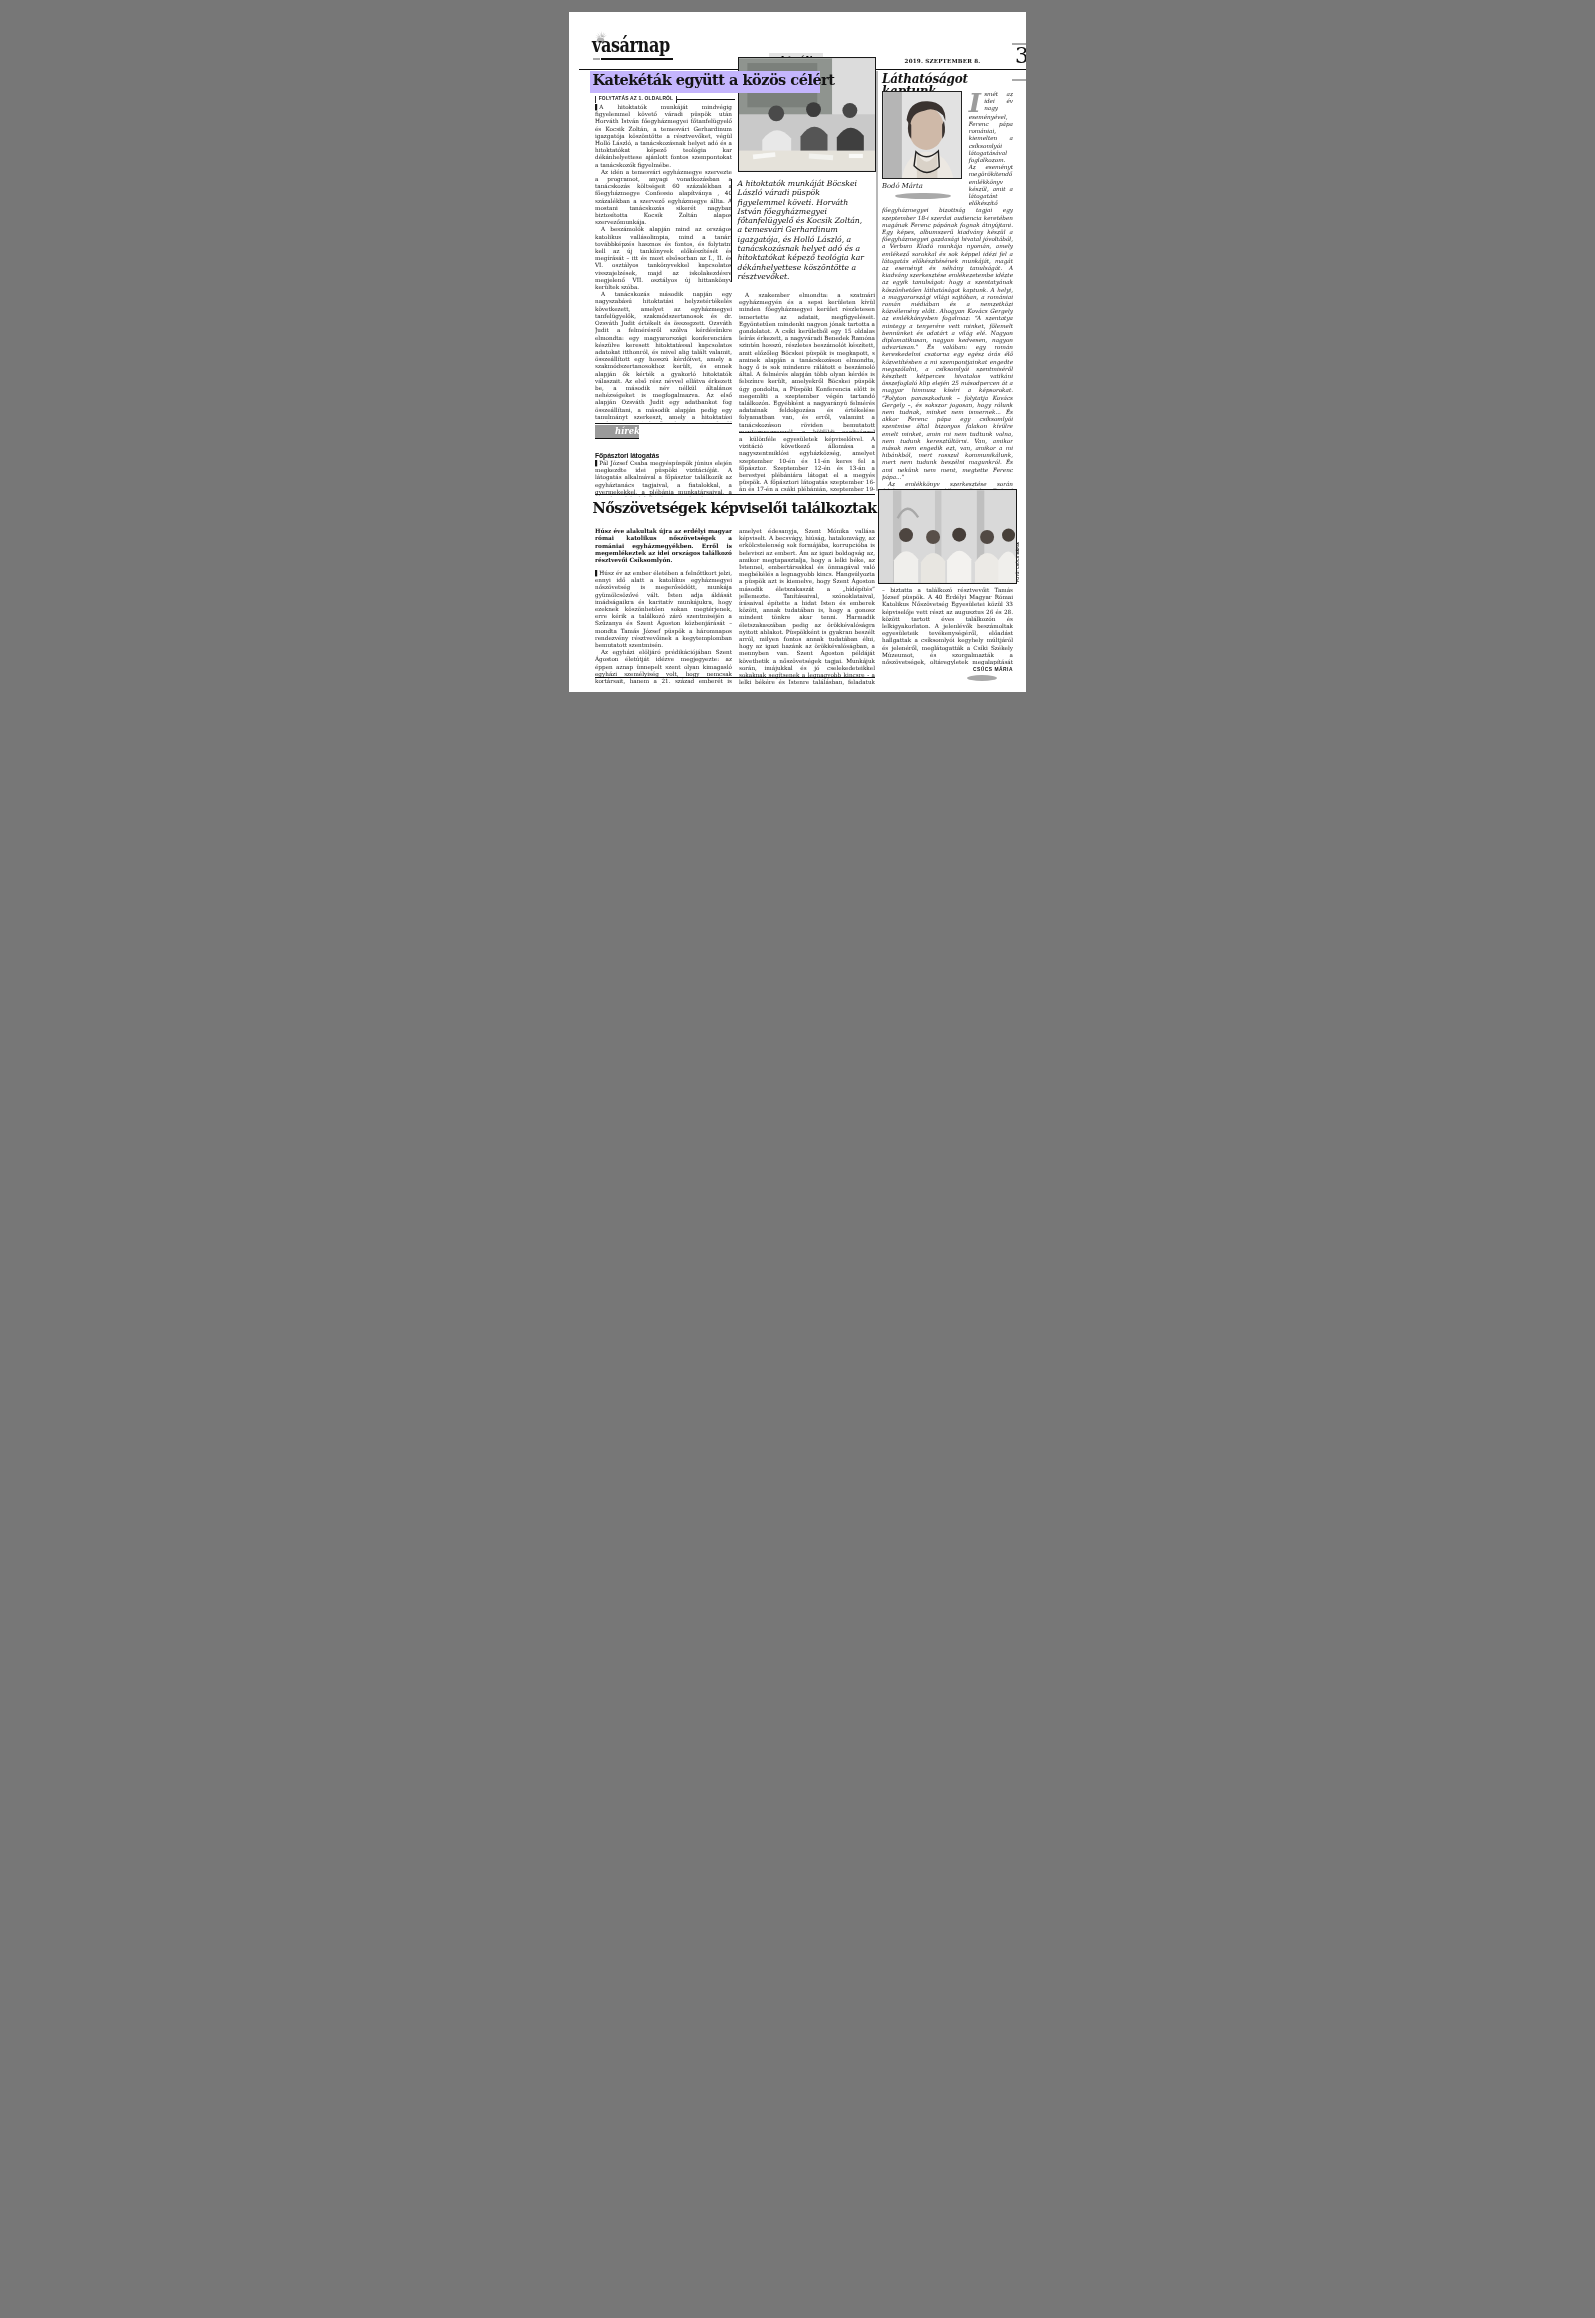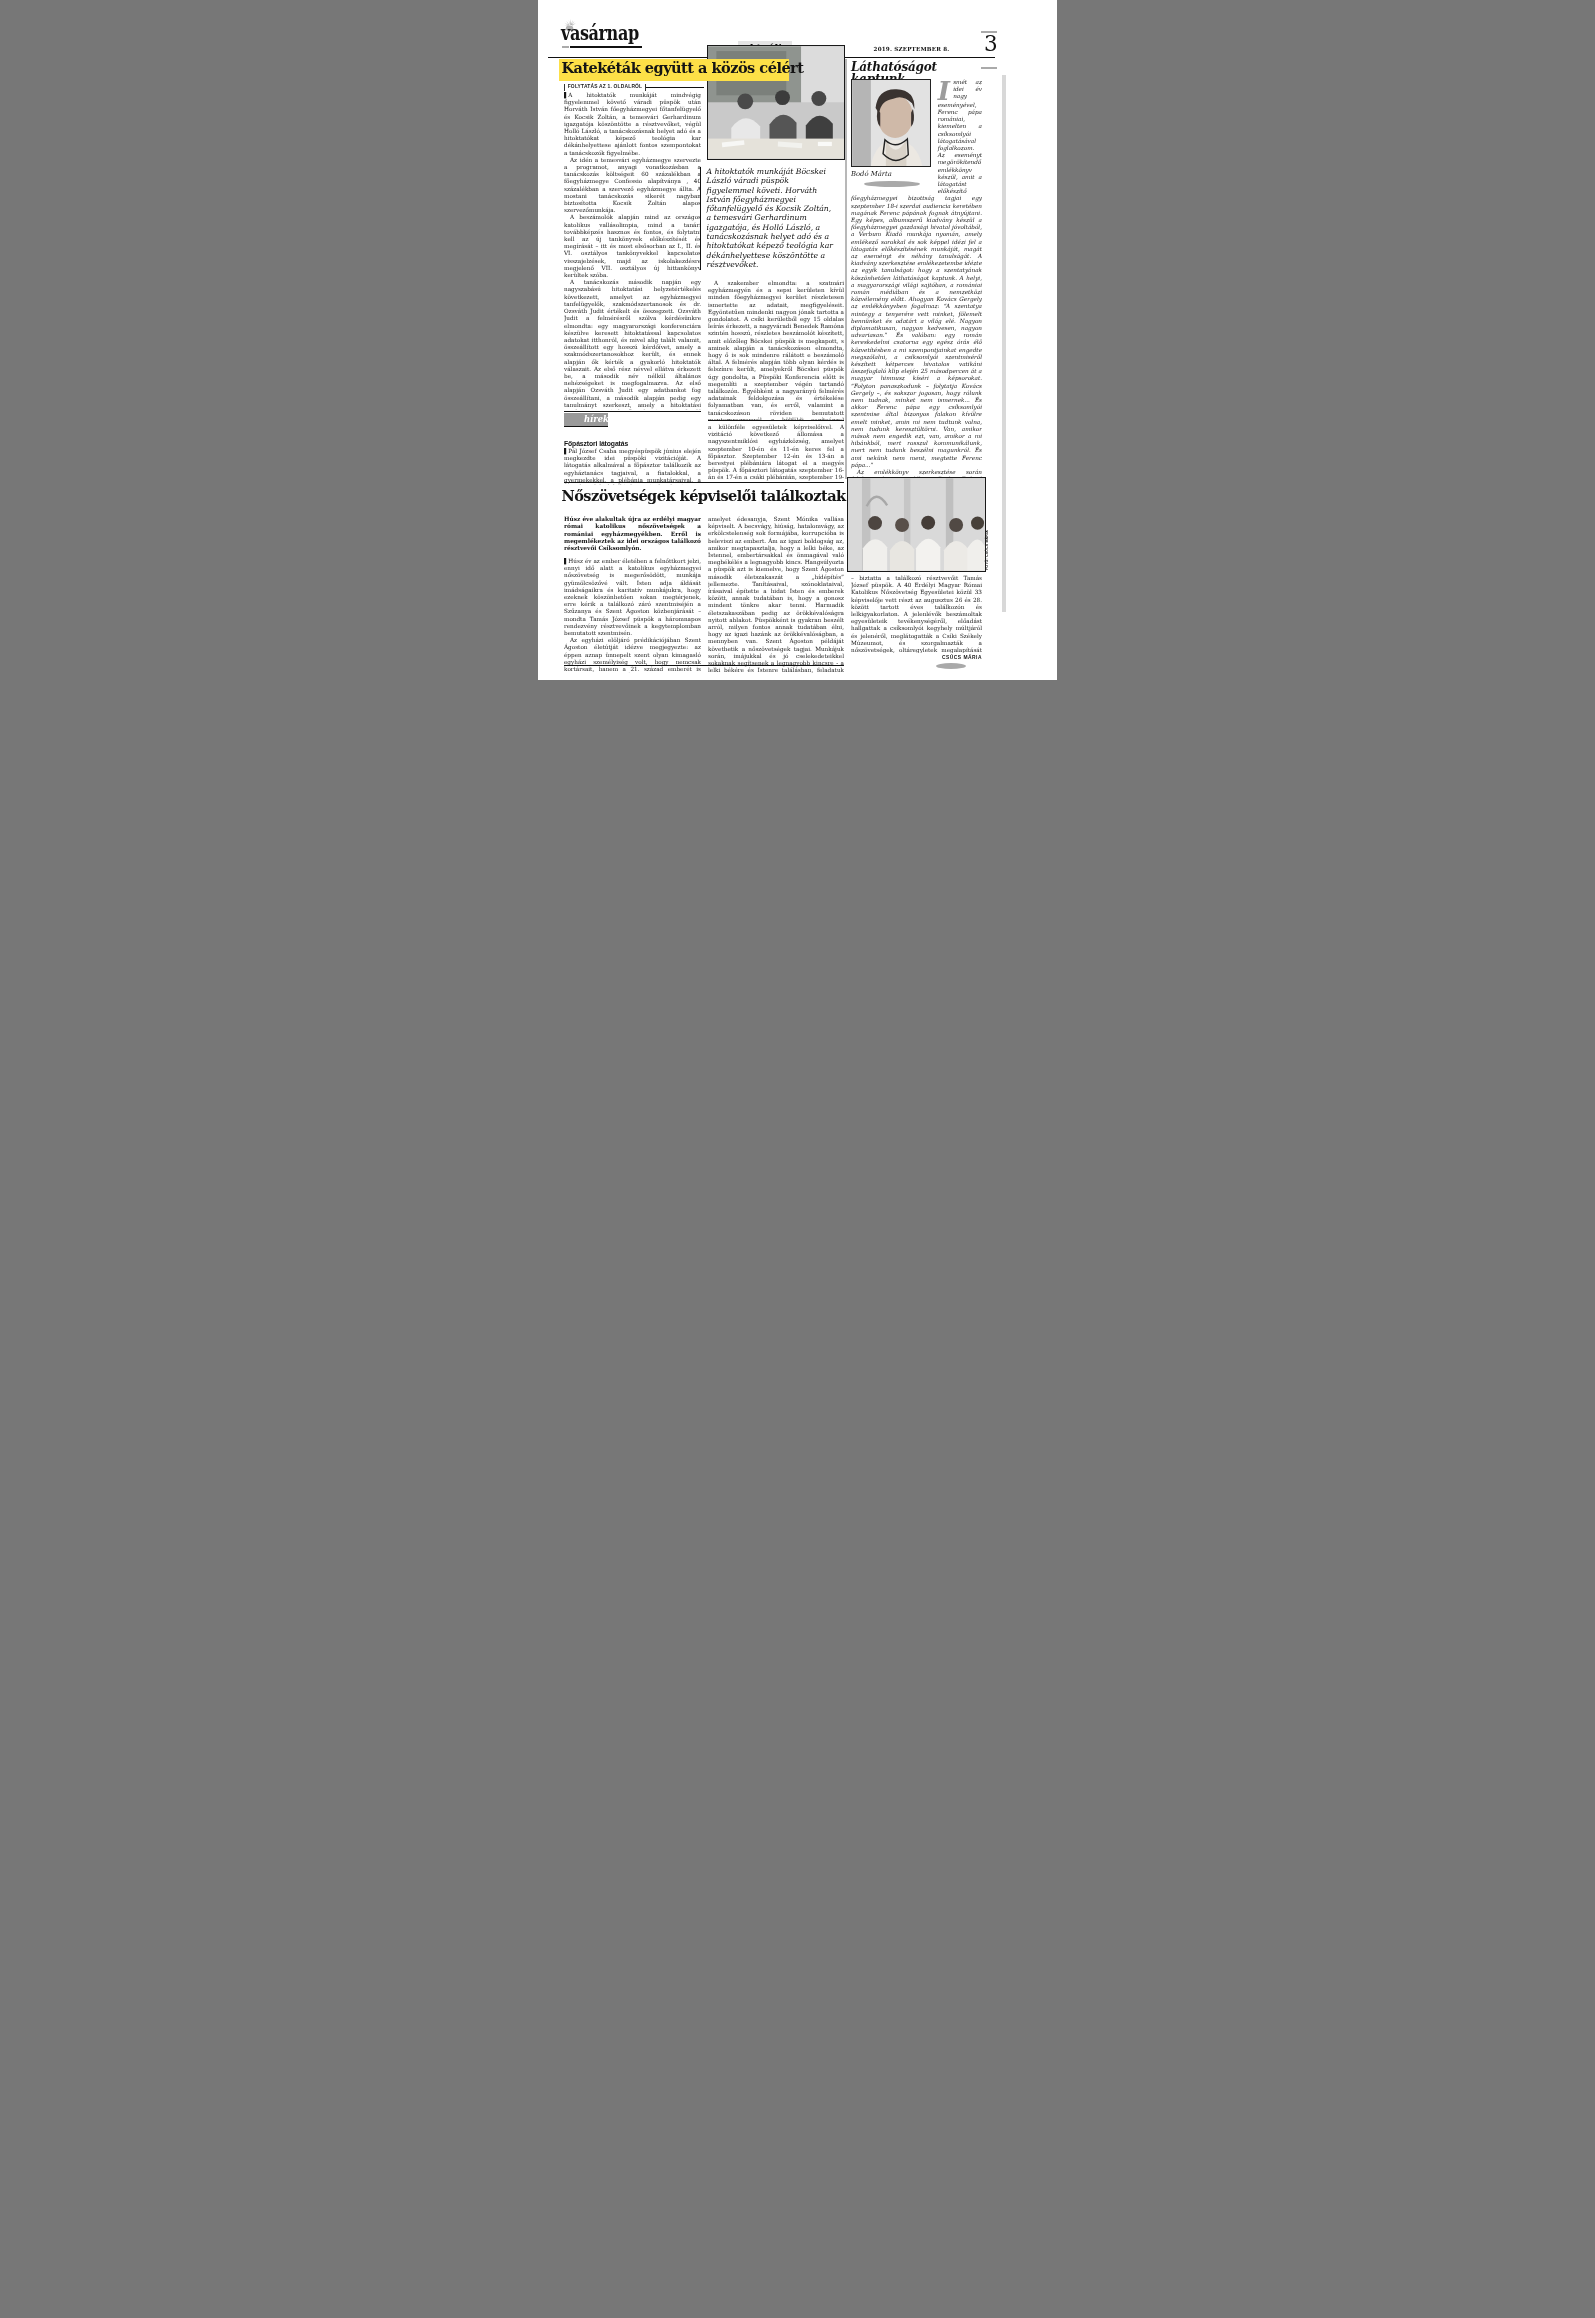--- a/index.html
+++ b/index.html
@@ -1,16 +1,16 @@
 <!DOCTYPE html>
 <html lang="hu" style="font-size:7.5px"><head>
 <meta charset="utf-8">
 <style>
   html,body{margin:0;padding:0;background:#777;}
-  #page{position:relative;width:519px;height:680px;background:#fff;margin:0 auto;
+  #page{position:relative;width:457px;height:680px;background:#fff;margin:12px auto;
         font-family:"DejaVu Serif",serif;color:#141414;overflow:hidden;}
   .abs{position:absolute;}
   .body-text{font:5.7px/7.2px "DejaVu Serif",serif;text-align:justify;color:#161616;}
   .body-text p{margin:0;}
   .body-text p.ind{text-indent:6px;}
   .rule{background:#111;}
   .grayrule{background:#aaa;}
 
   
   #masthead{font:700 19.6px/1 "DejaVu Serif",serif;letter-spacing:-0.5px;transform:scaleX(.82);transform-origin:left bottom;}
@@ -92,21 +92,21 @@
       <path d="M132 168 Q160 128 190 164 L190 200 L132 200 Z" fill="#555"></path>
       <circle cx="238" cy="112" r="16" fill="#474747"></circle>
       <path d="M210 170 Q238 130 268 166 L268 200 L210 200 Z" fill="#3f3f3f"></path>
       <rect x="0" y="198" width="292" height="43" fill="#e5e2da"></rect>
       <rect x="30" y="204" width="48" height="10" fill="#f7f7f5" transform="rotate(-6 54 209)"></rect>
       <rect x="150" y="206" width="52" height="11" fill="#f2f2ee" transform="rotate(4 176 211)"></rect>
       <rect x="236" y="205" width="30" height="9" fill="#fafaf8"></rect>
     </svg>
   </div>
 
-  <div class="abs" style="left:20.6px;top:59px;width:224px;height:21.5px;background:#fde047;padding:0.9px 3.7px 0 2.8px">
+  <div class="abs" style="left:20.6px;top:59px;width:224px;height:21.5px;background:#c4b5fd;padding:0.9px 3.7px 0 2.8px">
     <span class="big-headline">Katekéták együtt a közös célért</span>
   </div>
 
   <div class="abs" id="continuation" style="left:26px;top:84px">
     <span class="bar"></span>
     <span class="lbl">FOLYTATÁS AZ 1. OLDALRÓL</span>
     <span class="bar"></span>
     <span class="dash"></span>
   </div>
 

